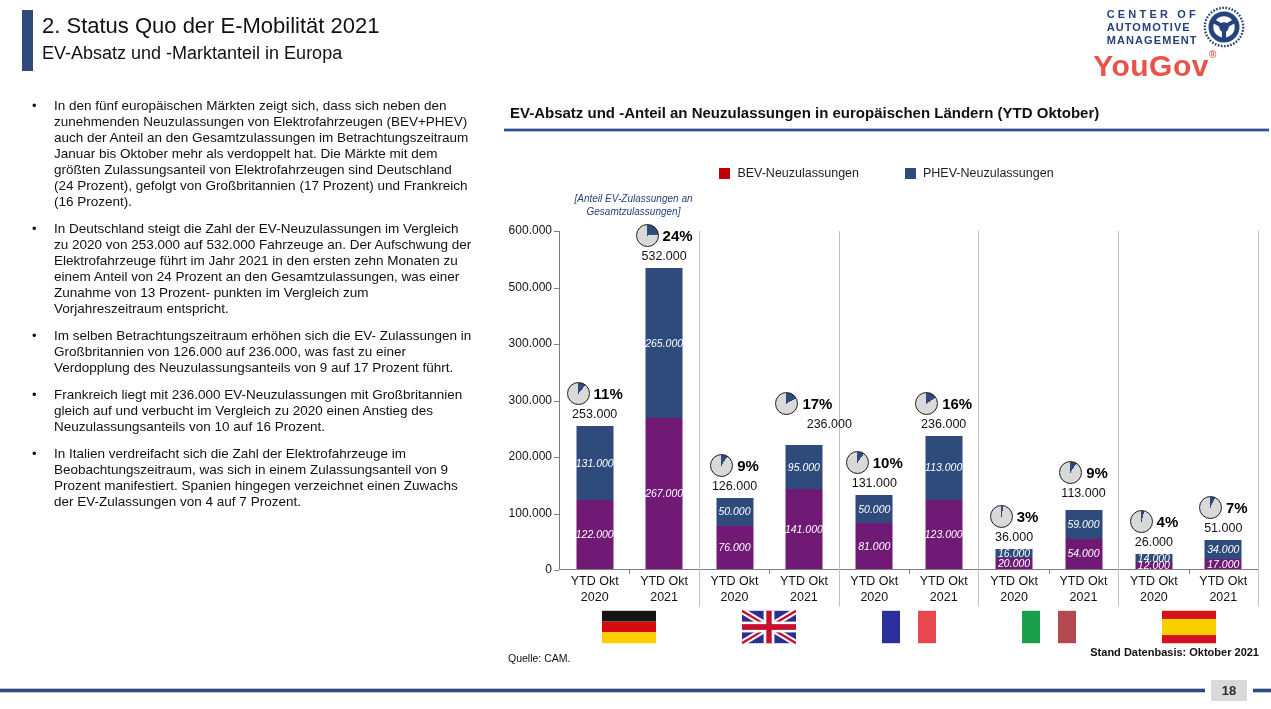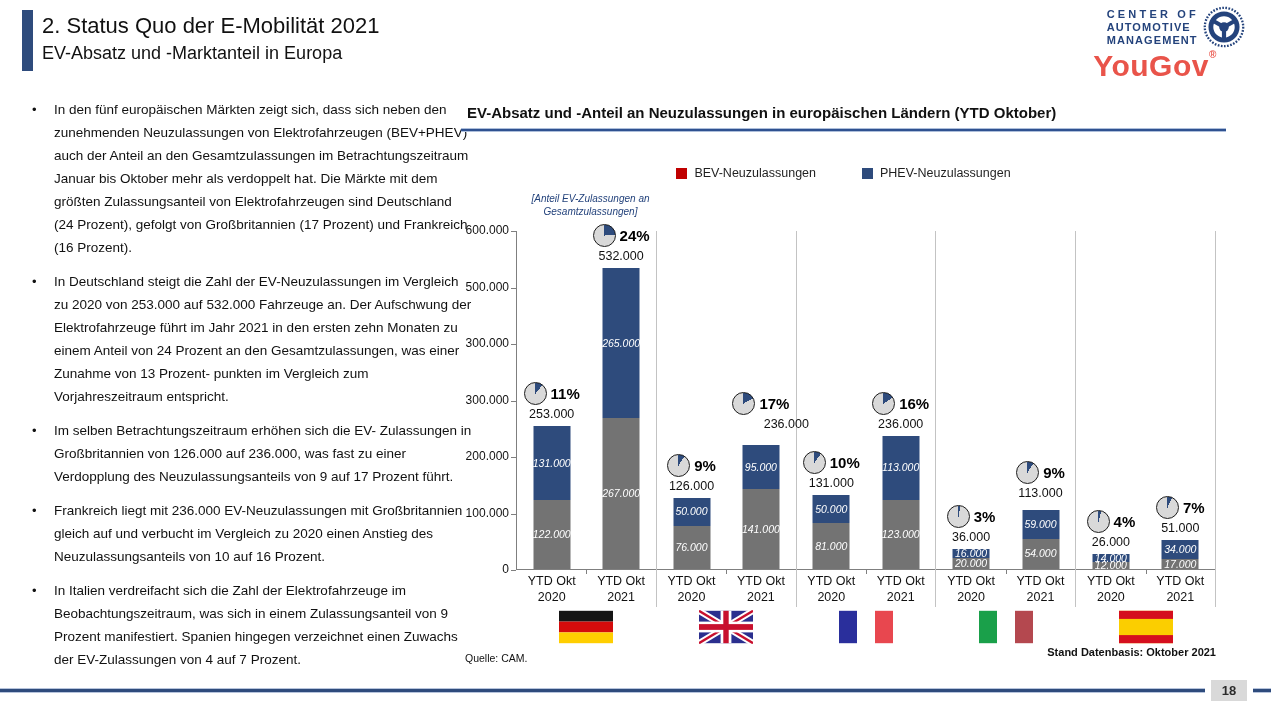--- a/index.html
+++ b/index.html
@@ -17,25 +17,25 @@
   .cam-lines { text-align:left; color:#24437c; font-size:11px; font-weight:600; line-height:13px; }
   .cam-l1 { letter-spacing:3.2px; }
   .cam-l2, .cam-l3 { letter-spacing:1.1px; }
   .wheel { width:42px; height:42px; flex:0 0 auto; }
   .yougov { text-align:center; font-size:30px; font-weight:bold; color:#e9544a; letter-spacing:0.5px; margin-top:1px; }
   .yougov sup { font-size:10px; vertical-align:18px; }
 
   
   .left-panel { position:absolute; left:30px; top:98px; width:442px; }
   .left-panel ul { list-style:none; }
-  .left-panel li { position:relative; padding-left:24px; font-size:13.5px; line-height:23px; margin-bottom:11px; color:#111; }
+  .left-panel li { position:relative; padding-left:24px; font-size:13.5px; line-height:16px; margin-bottom:11px; color:#111; }
   .left-panel li::before { content:"\2022"; position:absolute; left:2px; top:0; font-size:13px; }
 
   
-  .chart-panel { position:absolute; left:461px; top:104px; width:765px; height:568px; }
+  .chart-panel { position:absolute; left:504px; top:104px; width:765px; height:568px; }
   .chart-title { font-size:15px; font-weight:bold; color:#111; padding-left:6px; }
   .title-rule { position:absolute; left:0; top:24px; width:100%; height:4px;
                 background:linear-gradient(180deg,#aebfdb 0 1px,#2f5190 1px 3px,#aebfdb 3px 4px); }
   .legend { position:absolute; left:0; right:0; top:62px; display:flex; justify-content:center; gap:46px; }
   .legend-item { display:flex; align-items:center; gap:7px; font-size:12.5px; color:#1f1f1f; }
   .legend-swatch { width:11px; height:11px; display:inline-block; }
   .axis-note { position:absolute; left:42px; top:88px; width:175px; text-align:center;
                font-size:10px; font-style:italic; color:#24437c; line-height:13px; }
 
   .plot { position:absolute; left:55px; top:127px; width:700px; height:339px;
@@ -46,21 +46,21 @@
   .groups { position:absolute; left:0; right:0; top:0; bottom:-38px; display:flex; }
   .group { flex:1 1 0; display:flex; border-right:1px solid #c3c3c3; position:relative; }
   .slot { flex:1 1 0; position:relative; }
   .slot.first::after { content:""; position:absolute; right:-1px; bottom:33px; width:1px; height:5px; background:#7f7f7f; }
 
   .bar { position:absolute; bottom:38px; left:50%; transform:translateX(-50%); width:37px;
          display:flex; flex-direction:column;font-style:italic; }
   .seg { width:100%; display:flex; align-items:center; justify-content:center; overflow:visible; }
   .seg span { font-size:10.5px; line-height:11px; color:#fff; white-space:nowrap; }
   .seg.phev { background:#2e4b7c; }
-  .seg.bev  { background:#737373; }
+  .seg.bev  { background:#701a75; }
 
   .annot { position:absolute; left:50%; transform:translateX(-50%); width:96px; text-align:center; }
   .pie-row { display:flex; align-items:center; justify-content:center; gap:4px; }
   .pie { width:23px; height:23px; border-radius:50%; border:1.5px solid #1c1c1c; flex:0 0 auto; }
   .share { font-size:15px; font-weight:bold; color:#000; }
   .total { font-size:12.5px; color:#111; margin-top:2px; }
 
   .xlabel { position:absolute; bottom:2px; left:0; right:0; text-align:center;
             font-size:12.5px; line-height:16px; color:#111; }
 

